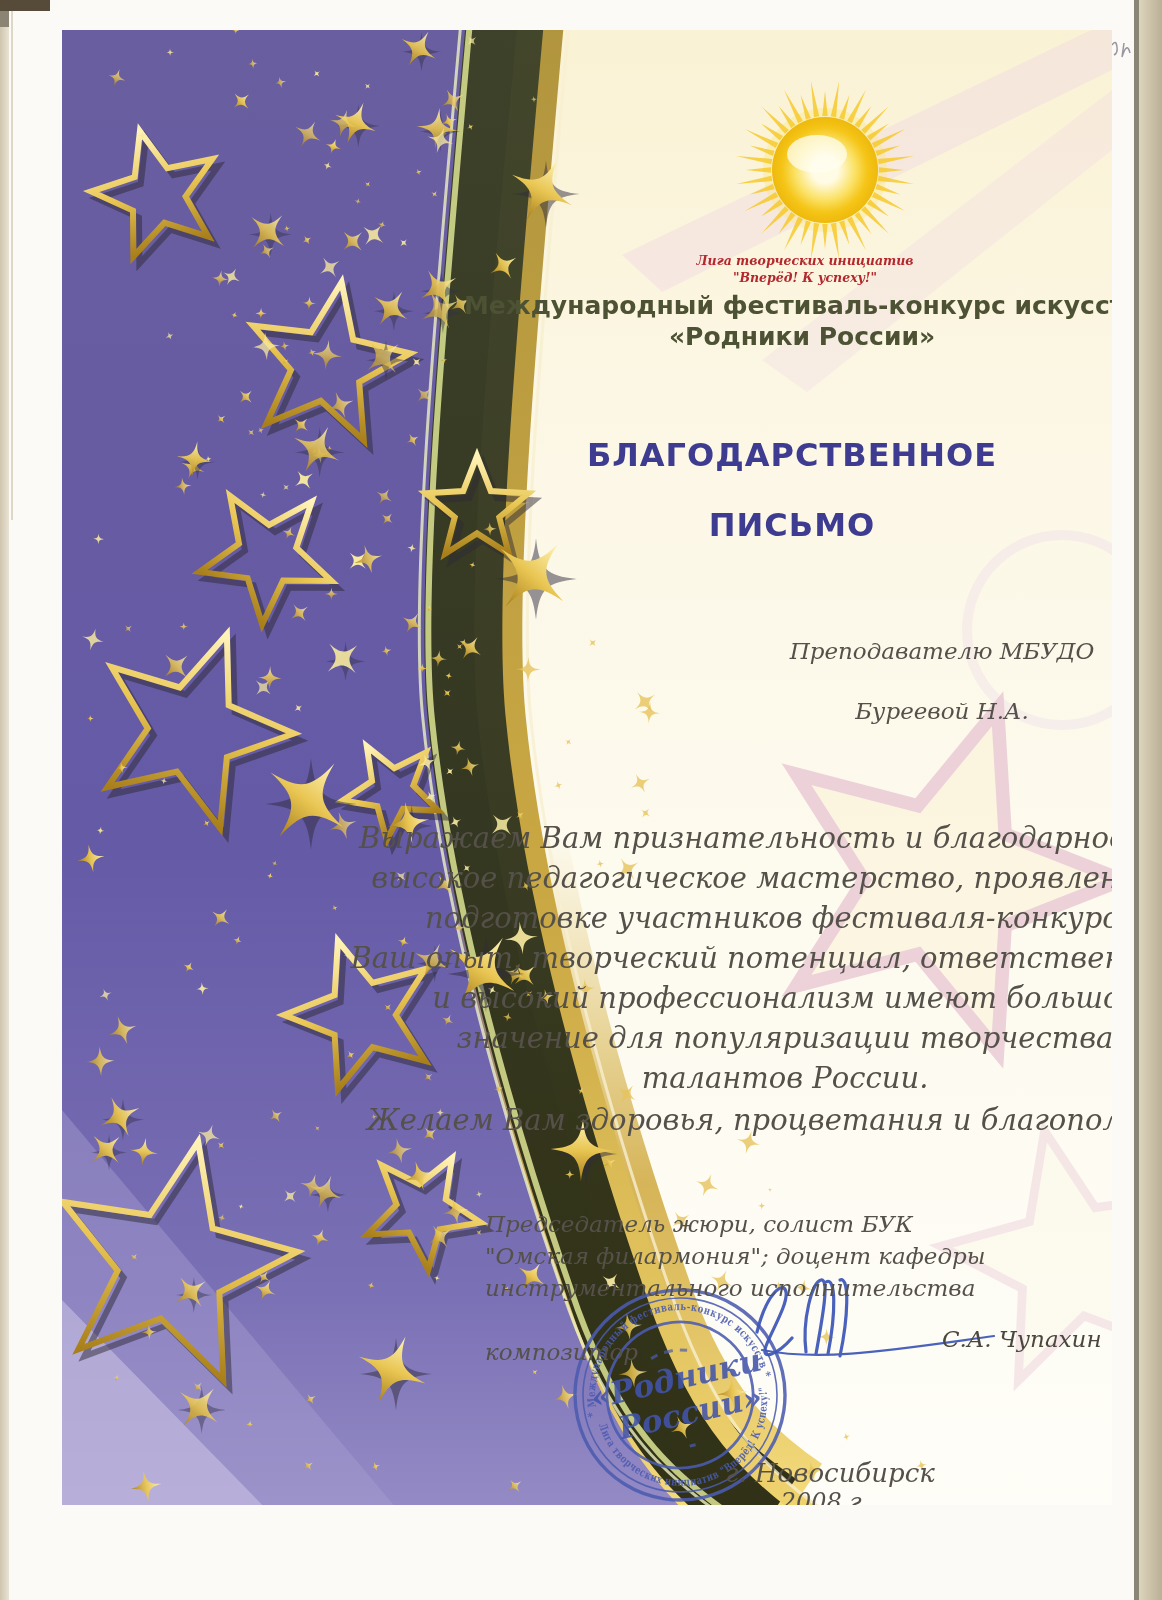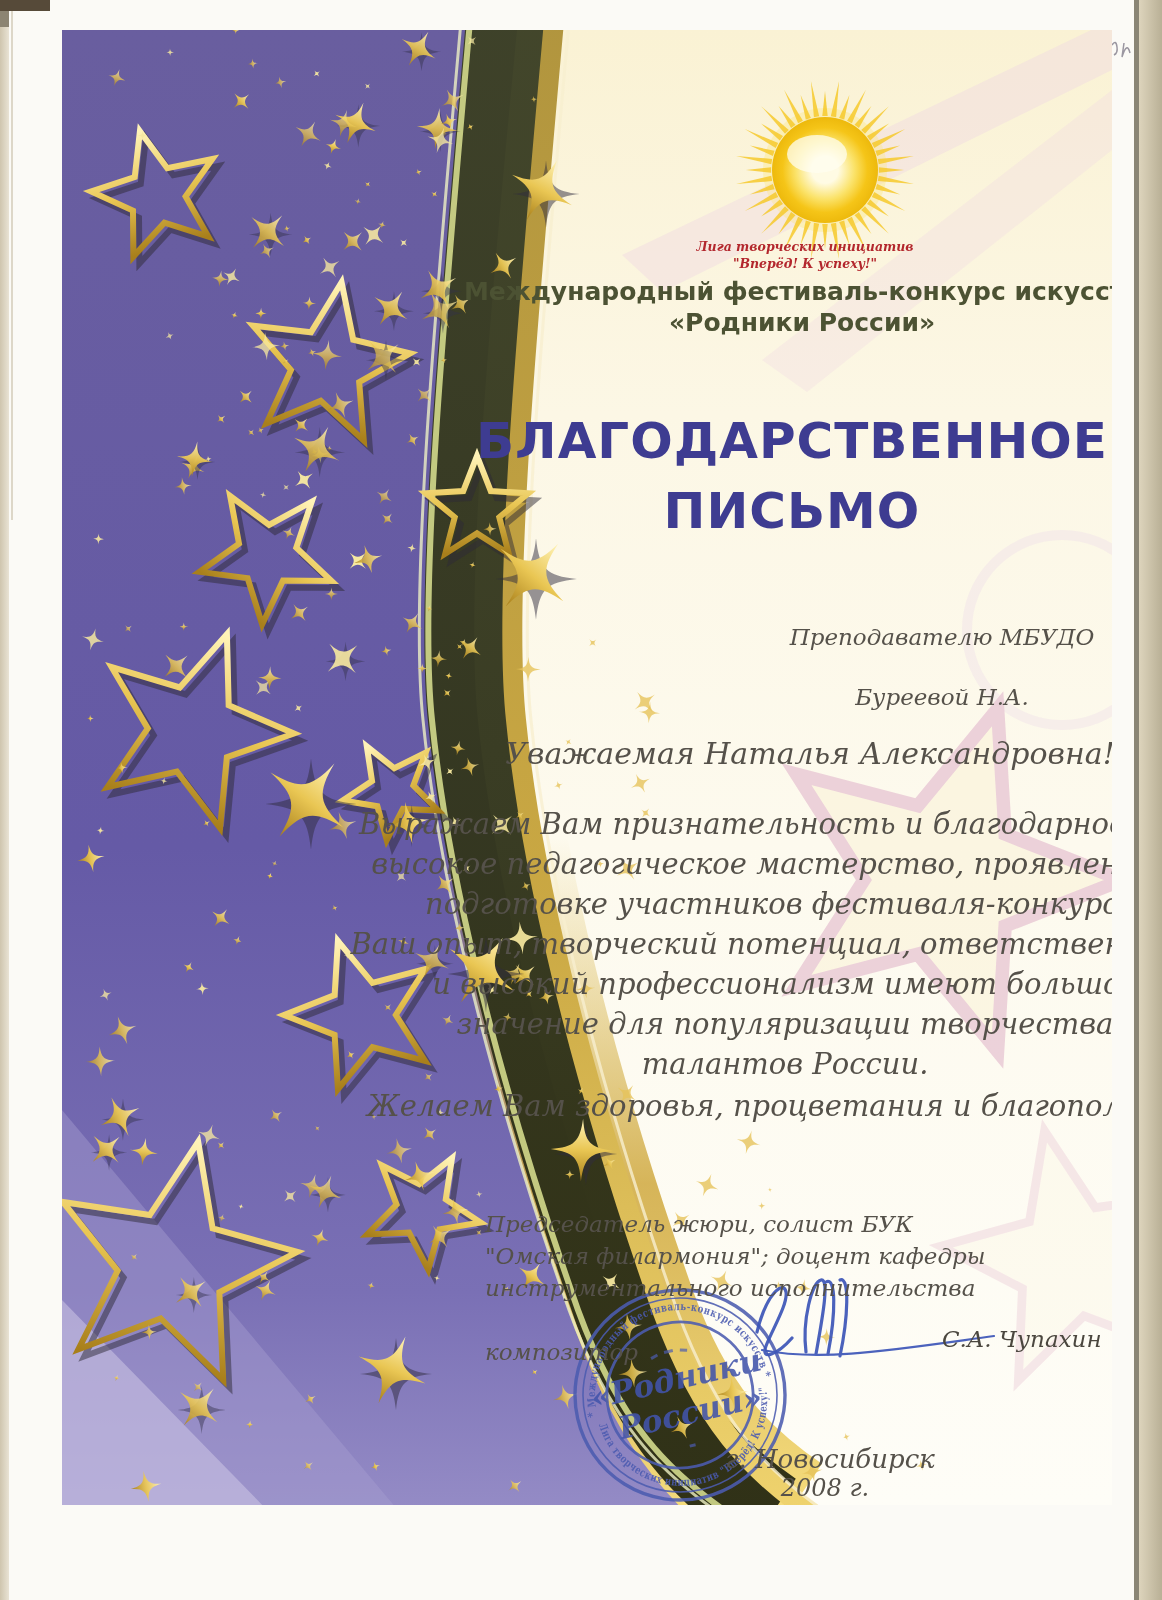--- a/index.html
+++ b/index.html
@@ -14,25 +14,25 @@
   .edgeR{position:absolute;left:1139px;top:0;width:23px;height:1600px;background:linear-gradient(90deg,#ddd4bc,#b9b096);}
   #pen-marks{position:absolute;left:1088px;top:36px;width:50px;height:28px;}
 
   
   #cert{position:absolute;left:62px;top:30px;width:1050px;height:1475px;overflow:hidden;
         background:linear-gradient(180deg,#faf2d4 0%,#fcf7e5 26%,#fdfaee 55%,#fefdf7 100%);}
   #art{position:absolute;inset:0;}
 
   
   .t{position:absolute;white-space:nowrap;}
-  .ctr{transform:translateX(-50%);text-align:center;}
+  .ctr{transform:translateX(-50%);text-align:center;margin-top:14px;}
   .league{font-family:"DejaVu Serif",serif;font-style:italic;font-weight:bold;
           font-size:12.5px;line-height:17px;color:#b3272d;}
   .fest{font-family:"DejaVu Sans",sans-serif;font-weight:bold;font-size:25px;line-height:31px;color:#4c5233;}
-  .title{font-family:"DejaVu Sans",sans-serif;font-weight:bold;font-size:50px;line-height:70px;
+  .title{font-family:"DejaVu Sans",sans-serif;font-weight:bold;font-size:32px;line-height:70px;
          letter-spacing:1px;color:#3e3c91;}
   .scriptxt{font-family:"DejaVu Serif",serif;font-style:italic;color:#55514a;}
   .recipient{font-size:23px;line-height:30px;}
   .salut{font-size:30px;}
   .bodyl{font-size:29px;line-height:40px;}
   .sigblock{font-size:23px;line-height:32px;text-align:right;}
   .signame{font-size:23px;color:#4b473f;}
   .place{font-size:26px;}
   .year{font-size:24px;}
 
@@ -473,21 +473,20 @@
 
     <div class="t ctr fest" style="left:740px;top:246px;">Международный фестиваль-конкурс искусств</div>
     <div class="t ctr fest" style="left:740px;top:277px;">«Родники России»</div>
 
     <div class="t ctr title" style="left:730px;top:376px;">БЛАГОДАРСТВЕННОЕ</div>
     <div class="t ctr title" style="left:730px;top:446px;">ПИСЬМО</div>
 
     <div class="t ctr scriptxt recipient" style="left:880px;top:592px;">Преподавателю  МБУДО</div>
     <div class="t ctr scriptxt recipient" style="left:880px;top:652px;">Буреевой Н.А.</div>
 
-    <div class="t ctr scriptxt salut" style="left:748px;top:706px;">Уважаемая Наталья Александровна!</div>
 
     <div class="t ctr scriptxt bodyl" style="left:723px;top:774px;">Выражаем Вам признательность и благодарность за</div>
     <div class="t ctr scriptxt bodyl" style="left:723px;top:814px;">высокое педагогическое мастерство, проявленное в</div>
     <div class="t ctr scriptxt bodyl" style="left:723px;top:854px;">подготовке участников фестиваля-конкурса.</div>
     <div class="t ctr scriptxt bodyl" style="left:723px;top:894px;">Ваш опыт, творческий потенциал, ответственность</div>
     <div class="t ctr scriptxt bodyl" style="left:723px;top:934px;">и высокий профессионализм имеют большое</div>
     <div class="t ctr scriptxt bodyl" style="left:723px;top:974px;">значение для популяризации творчества</div>
     <div class="t ctr scriptxt bodyl" style="left:723px;top:1014px;">талантов России.</div>
     <div class="t ctr scriptxt bodyl" style="left:723px;top:1056px;">Желаем Вам здоровья, процветания и благополучия.</div>
 

